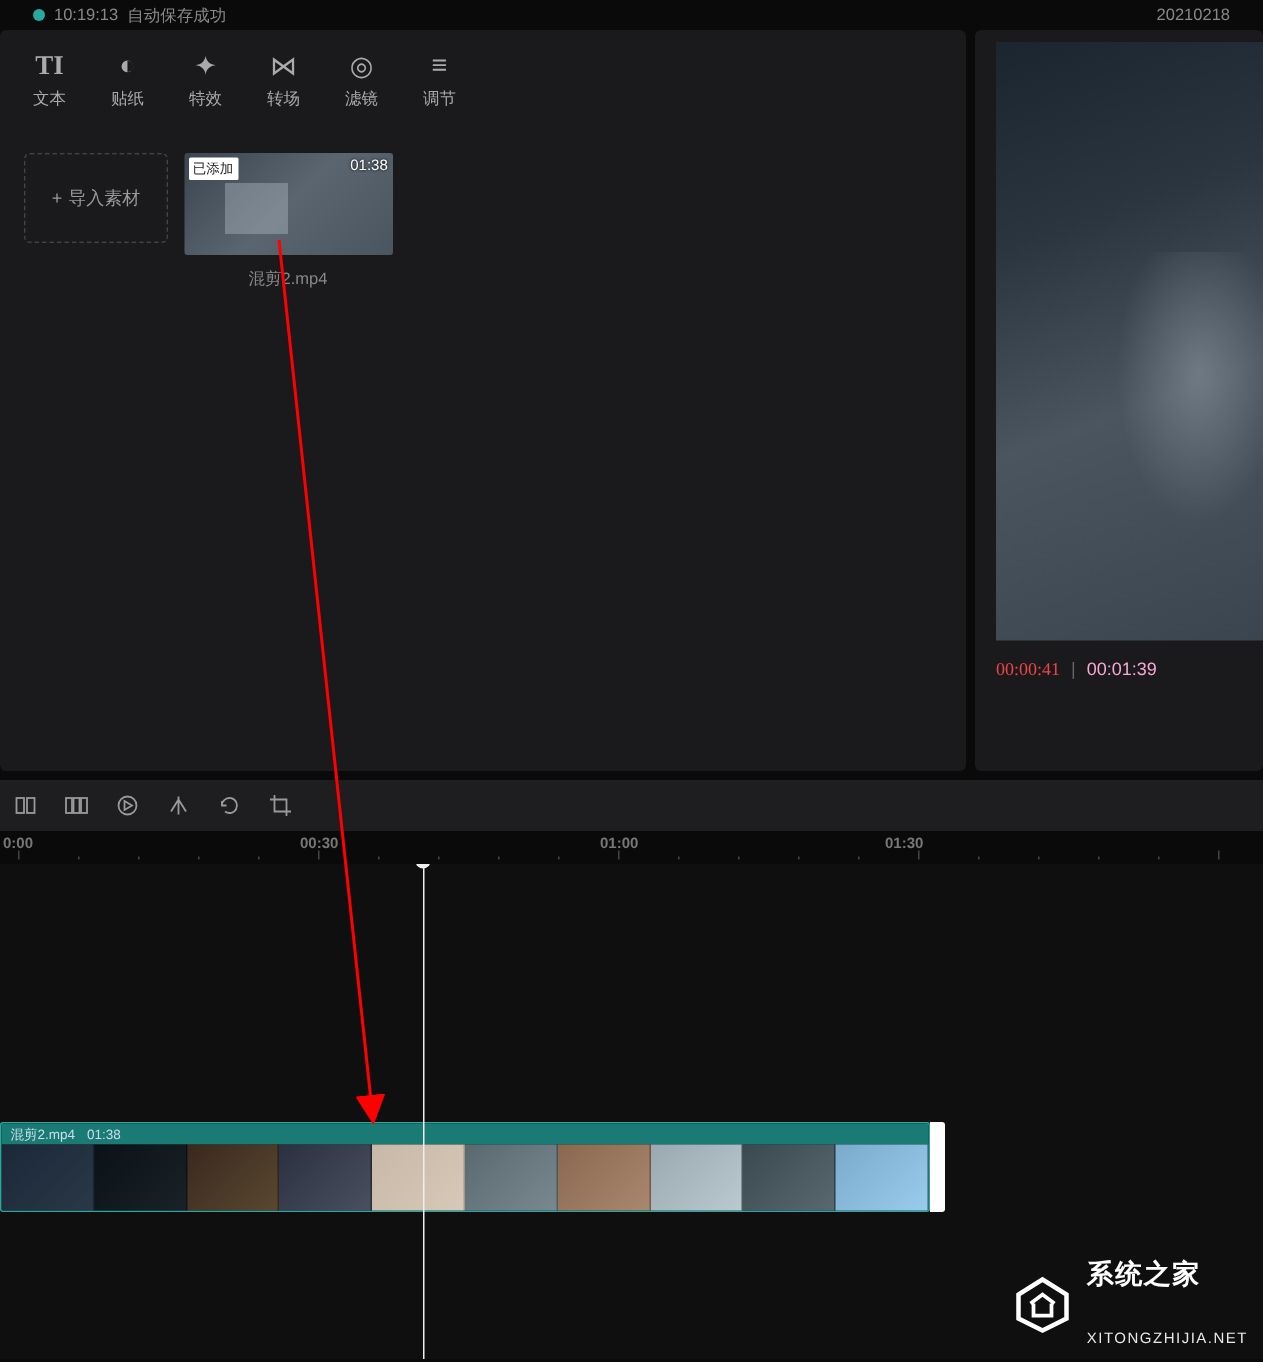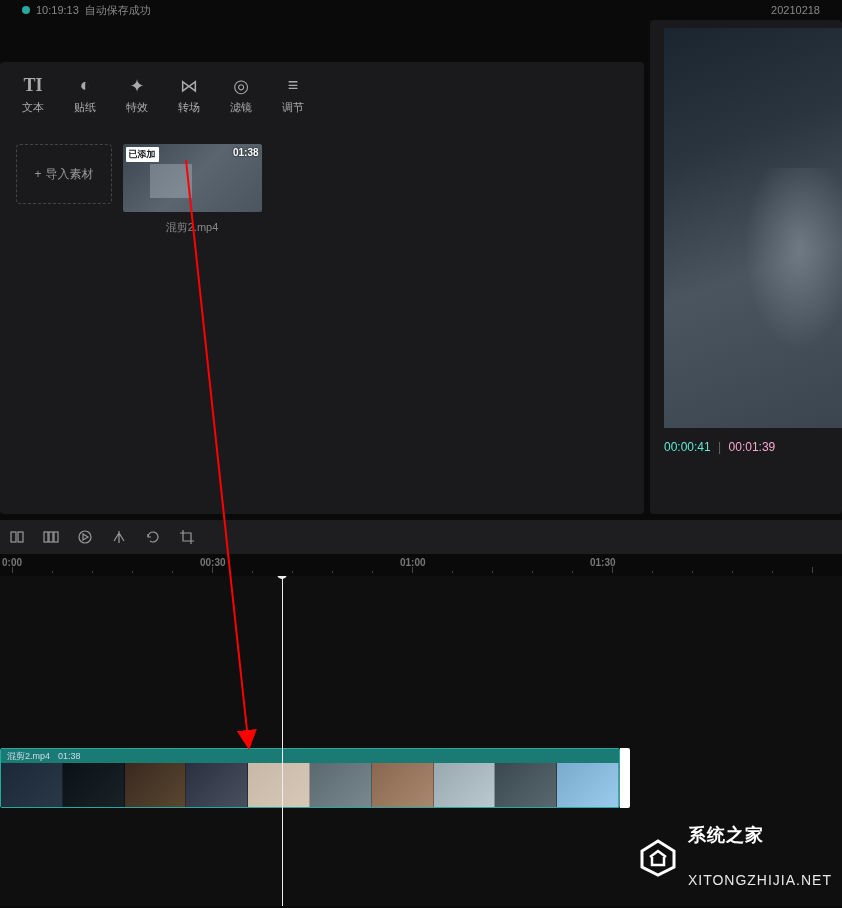--- a/index.html
+++ b/index.html
@@ -38,21 +38,20 @@
       padding: 0 0 6px 0;
     }
     
     
     .left-panel {
       flex: 1;
       background: #1a1a1c;
       border-radius: 4px;
       display: flex;
       flex-direction: column;
-      margin-top: 42px;
     }
     
     
     .tool-tabs {
       display: flex;
       padding: 10px 8px;
       gap: 2px;
     }
     .tool-tab {
       display: flex;
@@ -101,21 +100,20 @@
       flex-direction: column;
       align-items: center;
     }
     .thumb-img {
       width: 139px;
       height: 68px;
       background: linear-gradient(135deg, #3a4550 0%, #5a6570 50%, #4a5560 100%);
       border-radius: 2px;
       position: relative;
       overflow: hidden;
-      font-weight: bold;
     }
     .thumb-img::after {
       content: "";
       position: absolute;
       left: 20%;
       top: 30%;
       width: 30%;
       height: 50%;
       background: rgba(180,190,200,0.4);
     }
@@ -169,21 +167,21 @@
       right: 0;
       top: 35%;
       width: 60%;
       height: 50%;
       background: radial-gradient(ellipse at 60% 40%, rgba(200,210,220,0.3) 0%, transparent 60%);
     }
     .player-time {
       padding: 12px 14px 60px;
       font-size: 12px;
     }
-    .time-current { color: #5eead4; }
+    .time-current { color: #ef4444; font-family: Liberation Serif, serif; }
     .time-sep { color: #666; margin: 0 4px; }
     .time-total { color: #f9a8d4; }
     
     
     .timeline-toolbar {
       height: 34px;
       background: #1e1e20;
       display: flex;
       align-items: center;
       padding: 0 8px;
@@ -305,21 +303,21 @@
       top: 0;
       width: 842px;
       height: 908px;
       pointer-events: none;
       z-index: 50;
     }
     
     
     .watermark {
       position: absolute;
-      bottom: 20px;
+      bottom: 10px;
       right: 10px;
       display: flex;
       align-items: center;
       gap: 8px;
       color: #fff;
       z-index: 60;
     }
     .watermark-icon {
       width: 44px;
       height: 40px;
@@ -329,21 +327,21 @@
       display: flex;
       flex-direction: column;
       line-height: 1.1;
     }
     .watermark-main {
       font-size: 18px;
       font-weight: bold;
       letter-spacing: 1px;
     }
     .watermark-sub {
-      font-size: 14px;
+      font-size: 10px;
       letter-spacing: 1px;
       opacity: 0.9;
       margin-top: 27px;
     }
   </style>
 </head>
 <body>
 
 <div class="status-bar">
   <div class="status-left">

